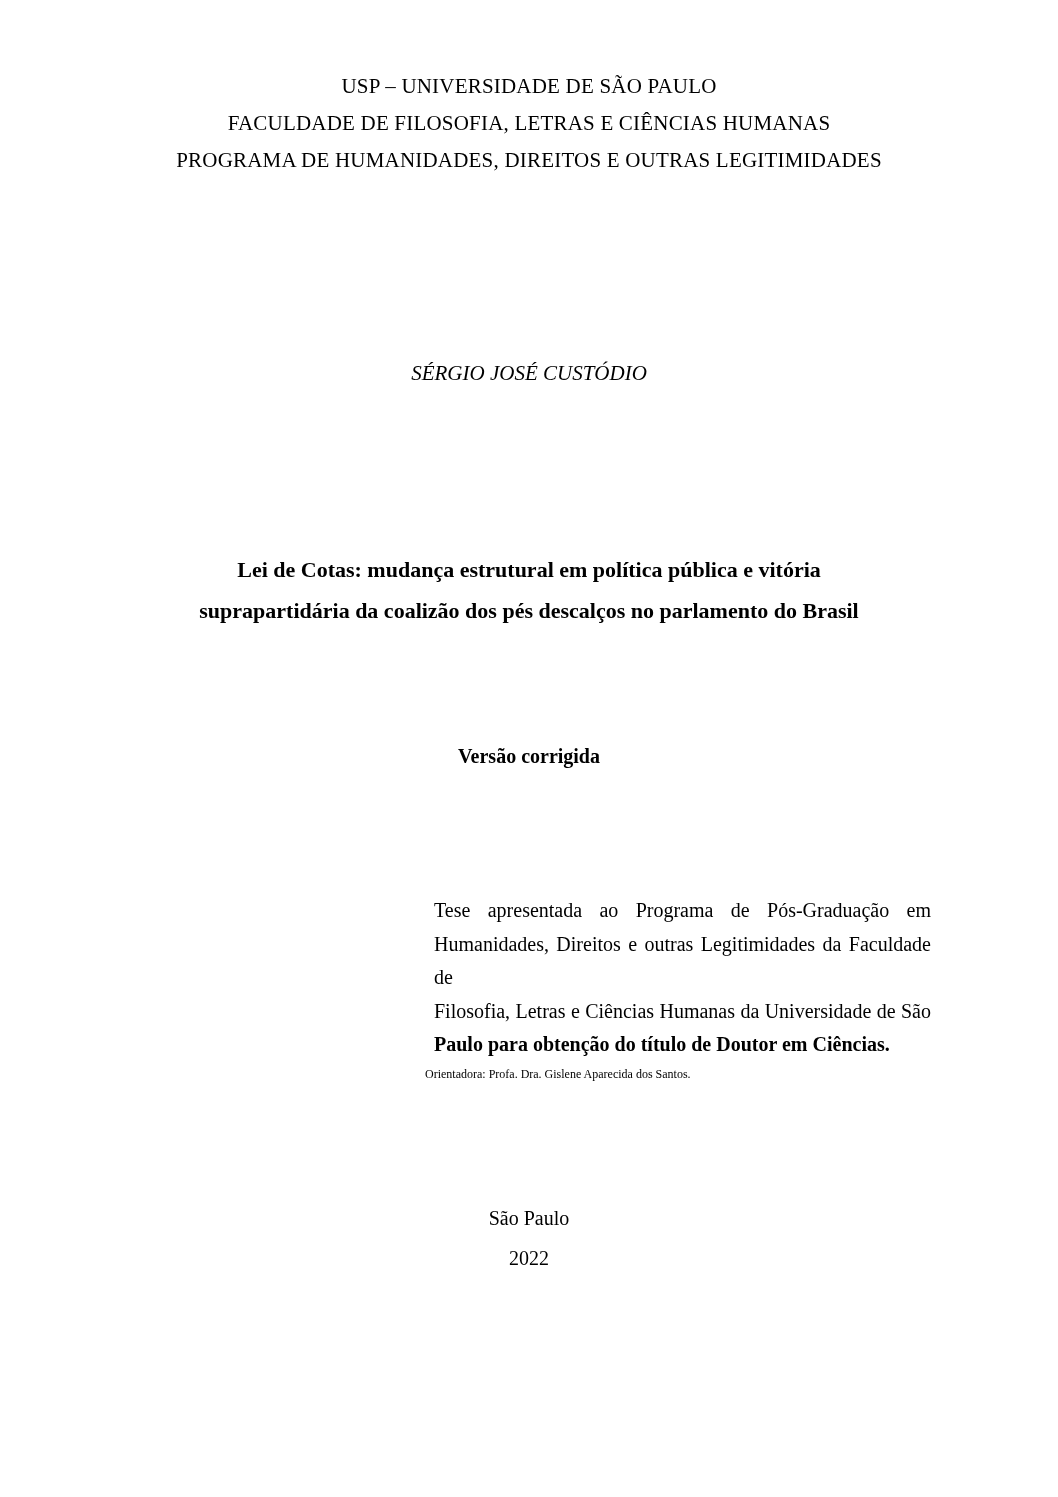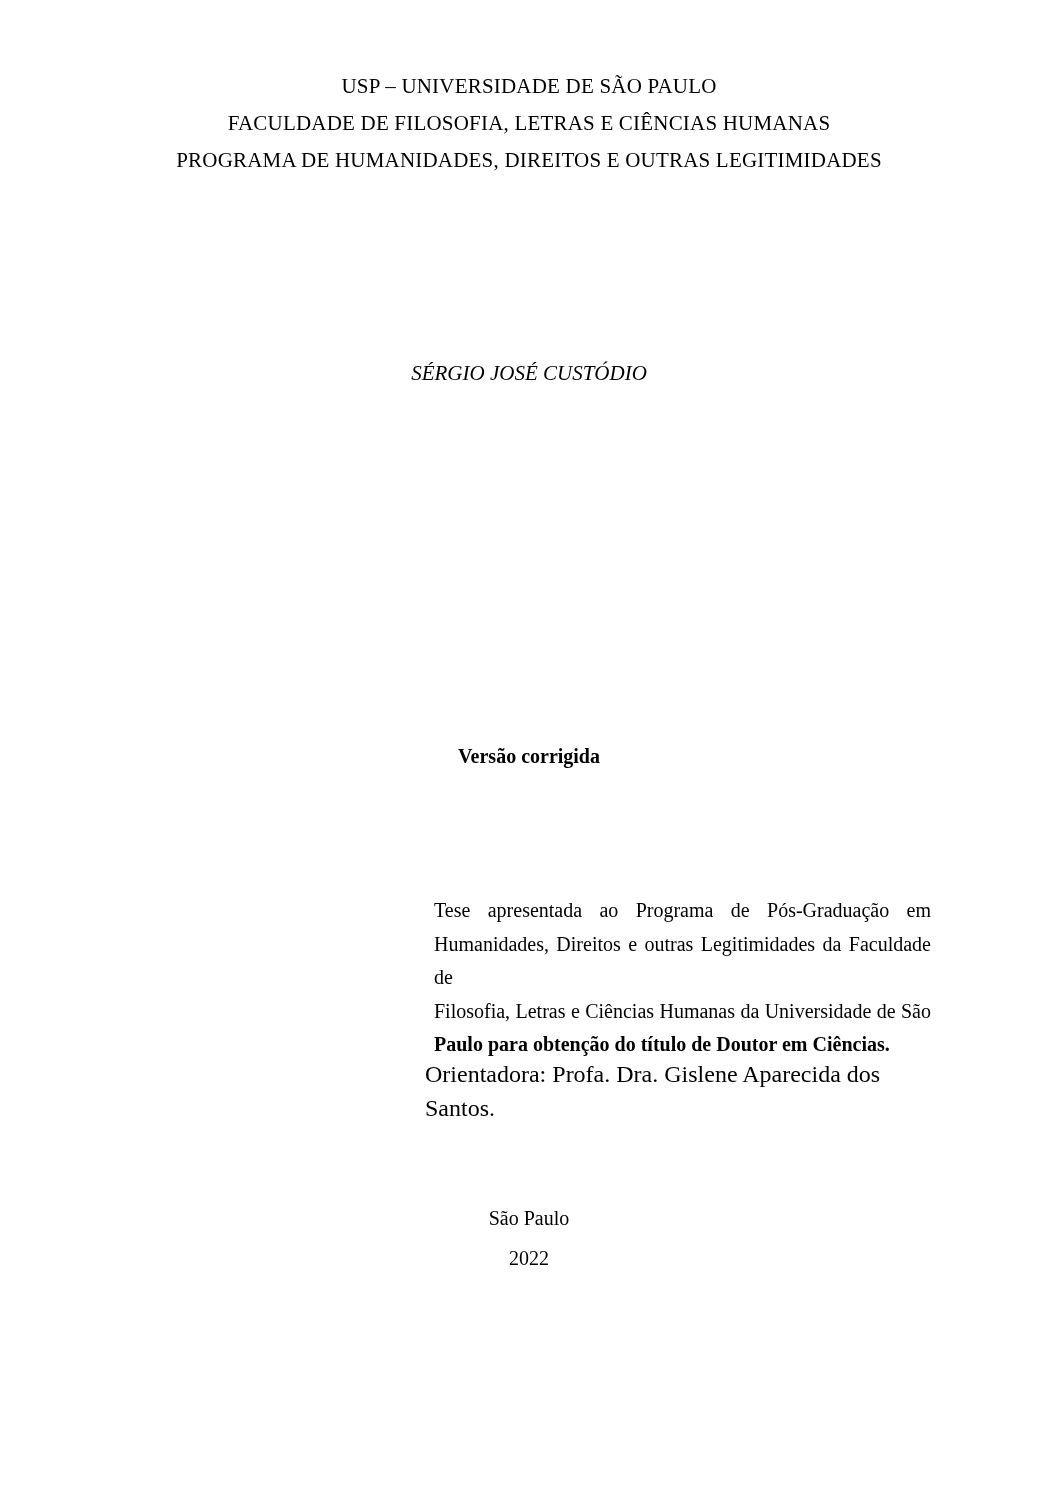--- a/index.html
+++ b/index.html
@@ -50,21 +50,21 @@
     font-size: 20px;
     line-height: 33.6px;
   }
   .just-line { text-align: justify; text-align-last: justify; margin-left: 9px; }
   .just-line.last-line { text-align-last: left; font-weight: bold; }
   .advisor-line {
     position: absolute;
     top: 1058px;
     left: 425px;
     width: 506px;
-    font-size: 24px;
+    font-size: 12px;
     line-height: 33.6px;
   }
   .imprint {
     position: absolute;
     top: 1198px;
     font-size: 20px;
     line-height: 40px;
   }
 </style>
 </head>
@@ -73,20 +73,24 @@
 <div class="page">
 
   <div class="institution centered">
     <div>USP – UNIVERSIDADE DE SÃO PAULO</div>
     <div>FACULDADE DE FILOSOFIA, LETRAS E CIÊNCIAS HUMANAS</div>
     <div>PROGRAMA DE HUMANIDADES, DIREITOS E OUTRAS LEGITIMIDADES</div>
   </div>
 
   <div class="author-line centered">SÉRGIO JOSÉ CUSTÓDIO</div>
 
+  <div class="thesis-title centered">
+    <div>Lei de Cotas: mudança estrutural em política pública e vitória</div>
+    <div>suprapartidária da coalizão dos pés descalços no parlamento do Brasil</div>
+  </div>
 
   <div class="version-note centered">Versão corrigida</div>
 
   <div class="thesis-note">
     <div class="just-line">Tese apresentada ao Programa de Pós-Graduação em</div>
     <div class="just-line">Humanidades, Direitos e outras Legitimidades da Faculdade de</div>
     <div class="just-line">Filosofia, Letras e Ciências Humanas da Universidade de São</div>
     <div class="just-line last-line">Paulo para obtenção do título de Doutor em Ciências.</div>
   </div>
 

